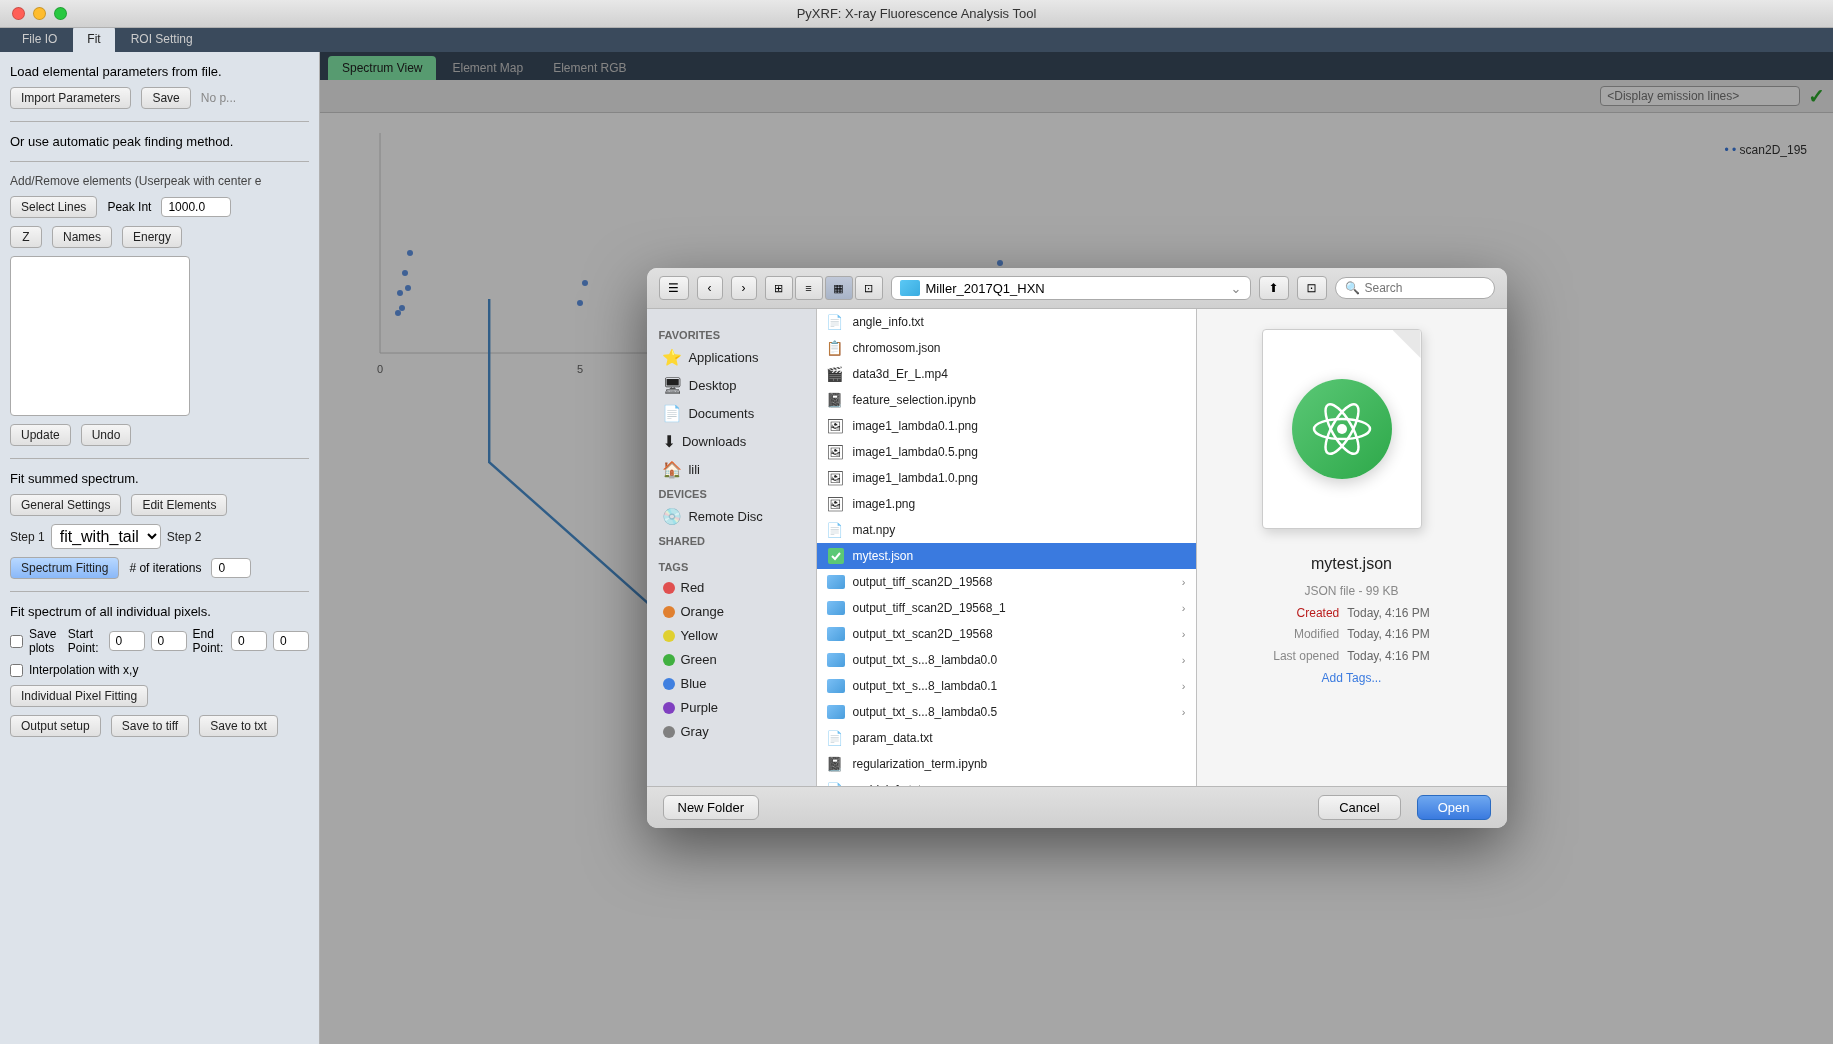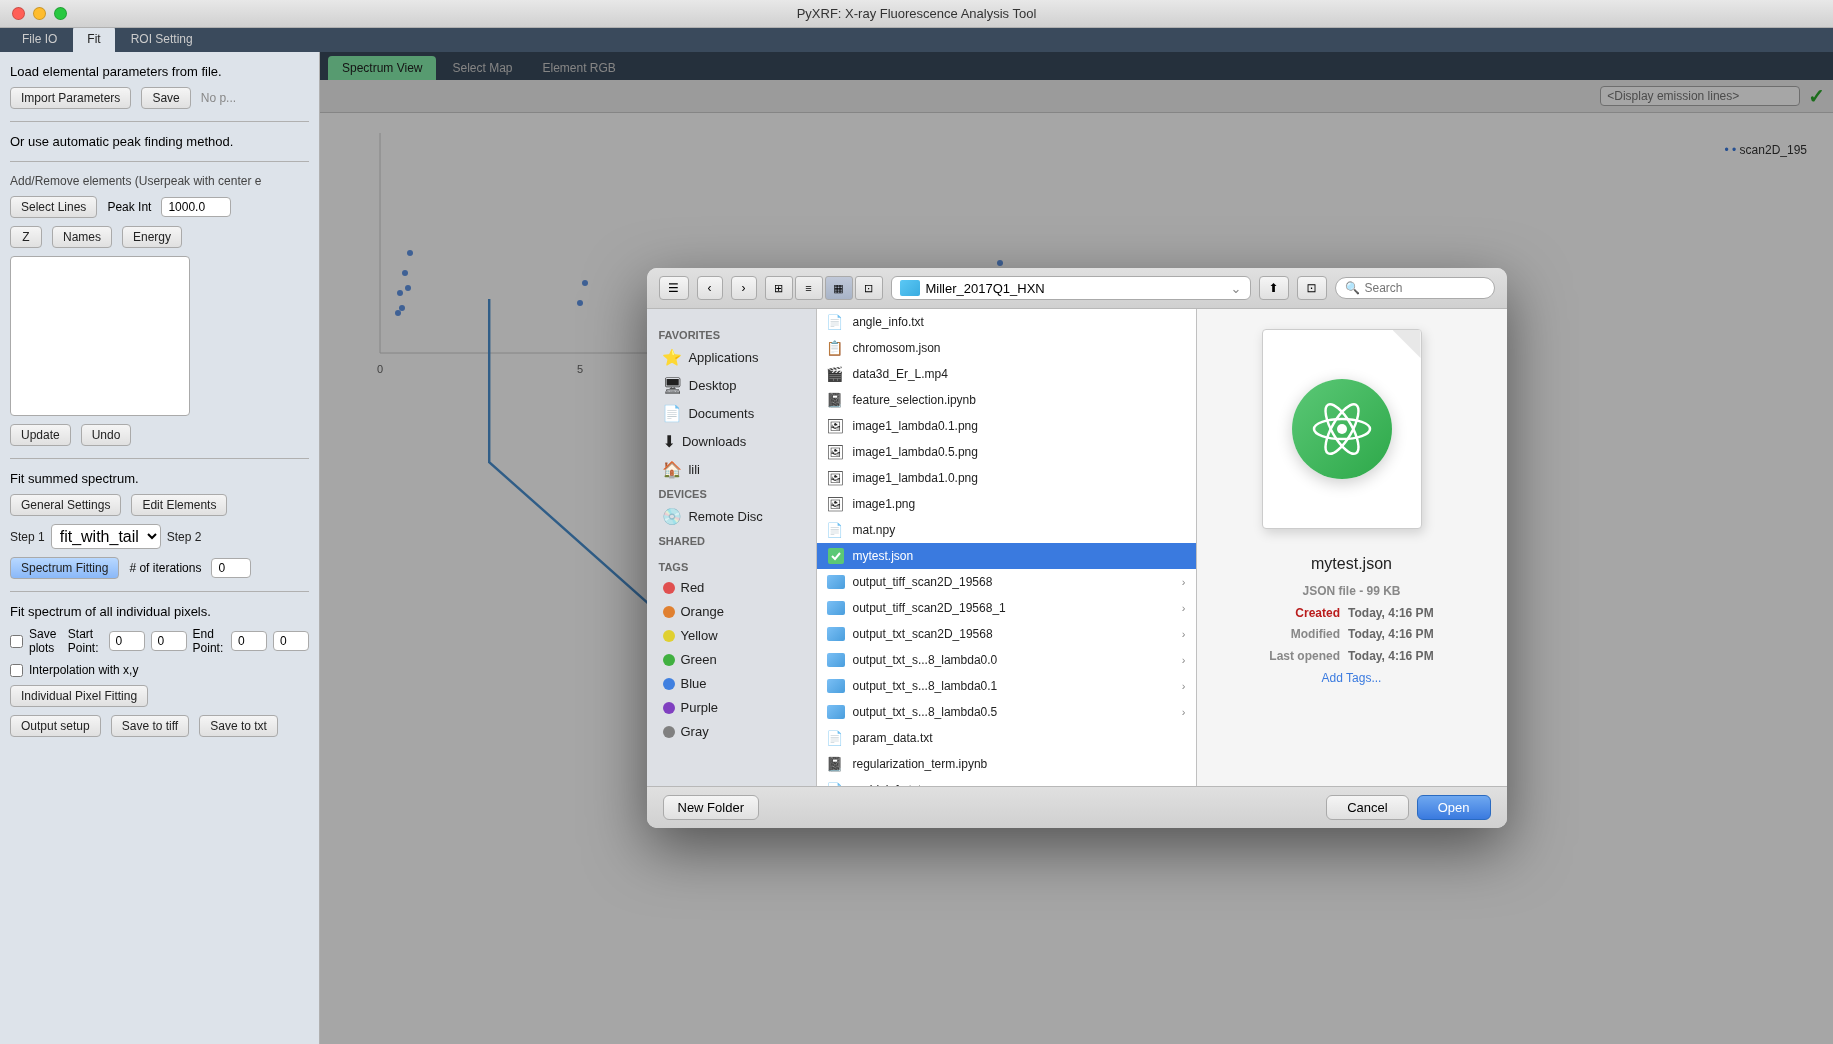--- a/index.html
+++ b/index.html
@@ -448,21 +448,21 @@
     .new-folder-btn {
       background: linear-gradient(180deg, #f5f5f5 0%, #e0e0e0 100%);
       border: 1px solid #aaa;
       border-radius: 6px;
       padding: 4px 14px;
       font-size: 13px;
       cursor: pointer;
     }
     .dialog-action-btns {
       display: flex;
-      gap: 8px;
+      gap: 16px;
       justify-content: flex-end;
     }
     .action-btn {
       border: 1px solid #aaa;
       border-radius: 6px;
       padding: 4px 20px;
       font-size: 13px;
       cursor: pointer;
     }
     .cancel-btn {
@@ -582,21 +582,21 @@
         <button class="mac-btn">Output setup</button>
         <button class="mac-btn">Save to tiff</button>
         <button class="mac-btn">Save to txt</button>
       </div>
     </div>
 
     <div class="right-panel">
 
       <div class="view-tabs">
         <div class="view-tab active">Spectrum View</div>
-        <div class="view-tab">Select Map</div>
+        <div class="view-tab">Element Map</div>
         <div class="view-tab">Element RGB</div>
       </div>
 
       <div class="chart-area">
         <div class="chart-toolbar">
           <input class="emission-select" type="text" style="color: rgb(136, 136, 136);" placeholder="&lt;Display emission lines&gt;">
           <span class="checkmark">✓</span>
         </div>
 
         <div class="chart-svg-container">
@@ -845,21 +845,21 @@
                     <svg width="60" height="60" viewBox="0 0 60 60">
                       <circle cx="30" cy="30" r="5" fill="white"></circle>
                       <ellipse cx="30" cy="30" rx="28" ry="10" fill="none" stroke="white" stroke-width="2.5"></ellipse>
                       <ellipse cx="30" cy="30" rx="28" ry="10" fill="none" stroke="white" stroke-width="2.5" transform="rotate(60 30 30)"></ellipse>
                       <ellipse cx="30" cy="30" rx="28" ry="10" fill="none" stroke="white" stroke-width="2.5" transform="rotate(-60 30 30)"></ellipse>
                     </svg>
                   </div>
                 </div>
               </div>
               <div class="preview-filename">mytest.json</div>
-              <table style="font-size:12px;color:#666;border-collapse:collapse;line-height:1.8;font-weight:bold;">
+              <table style="font-size:12px;color:#666;border-collapse:collapse;line-height:1.8;">
                 <tbody>
                     <tr>
                   <td colspan="2" style="text-align:center;color:#888;">JSON file - 99 KB</td>
                 </tr>
                 <tr>
                   <td style="text-align:right;color:#b91c1c;padding-right:8px;">Created</td>
                   <td>Today, 4:16 PM</td>
                 </tr>
                 <tr>
                   <td style="text-align:right;color:#888;padding-right:8px;">Modified</td>

